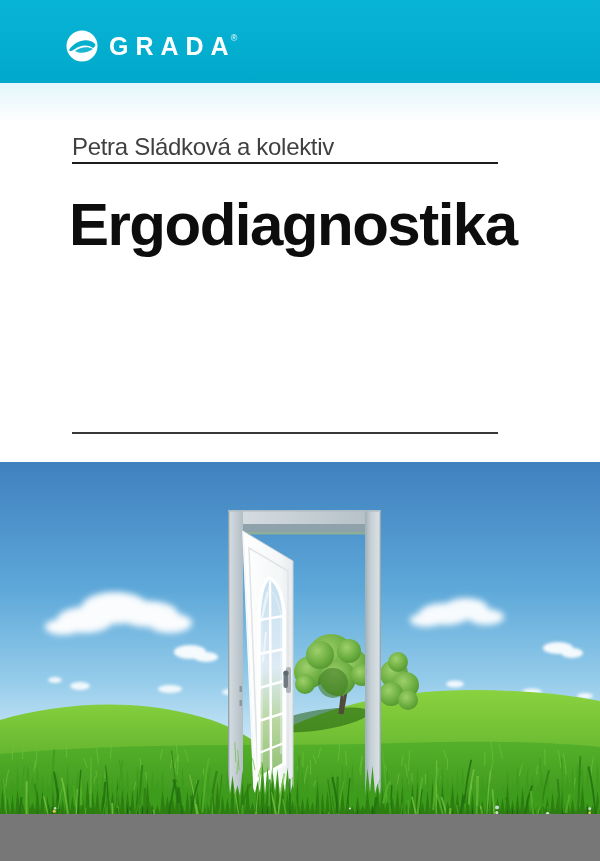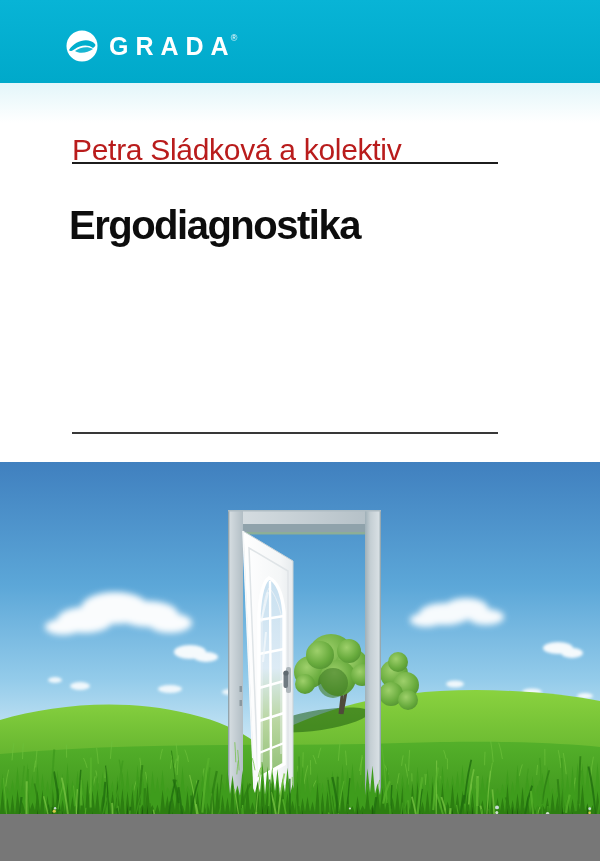--- a/index.html
+++ b/index.html
@@ -8,25 +8,25 @@
   
   .band{position:absolute;left:0;top:0;width:600px;height:83px;
         background:linear-gradient(#08b4d6,#00a9ca);}
   .band-fade{position:absolute;left:0;top:83px;width:600px;height:40px;
         background:linear-gradient(#e3f6fa,rgba(255,255,255,0));}
   .logo{position:absolute;left:66px;top:27px;height:38px;display:flex;align-items:center;}
   .logo-word{color:#ffffff;font-size:25px;font-weight:bold;letter-spacing:7px;
         margin-left:10px;line-height:1;}
   .logo-reg{color:#ffffff;font-size:9px;vertical-align:top;position:relative;top:-8px;left:-5px;}
   
-  .author{position:absolute;left:72px;top:133px;font-size:30px;letter-spacing:-0.3px;
-        color:#b91c1c;}
+  .author{position:absolute;left:72px;top:133px;font-size:24px;letter-spacing:-0.3px;
+        color:#404040;}
   .author-rule{position:absolute;left:72px;top:162px;width:426px;height:2px;background:#1c1c1c;}
   
-  .title{position:absolute;left:69px;top:191px;font-size:40px;font-weight:bold;
+  .title{position:absolute;left:69px;top:191px;font-size:60px;font-weight:bold;
         letter-spacing:-1.5px;line-height:68px;color:#0d0d0d;}
   .rule2{position:absolute;left:72px;top:432px;width:426px;height:2px;background:#383838;}
   
   .photo{position:absolute;left:0;top:462px;width:600px;height:399px;}
   .photo svg{display:block;}
 </style>
 </head>
 <body>
 
 <div class="cover">

